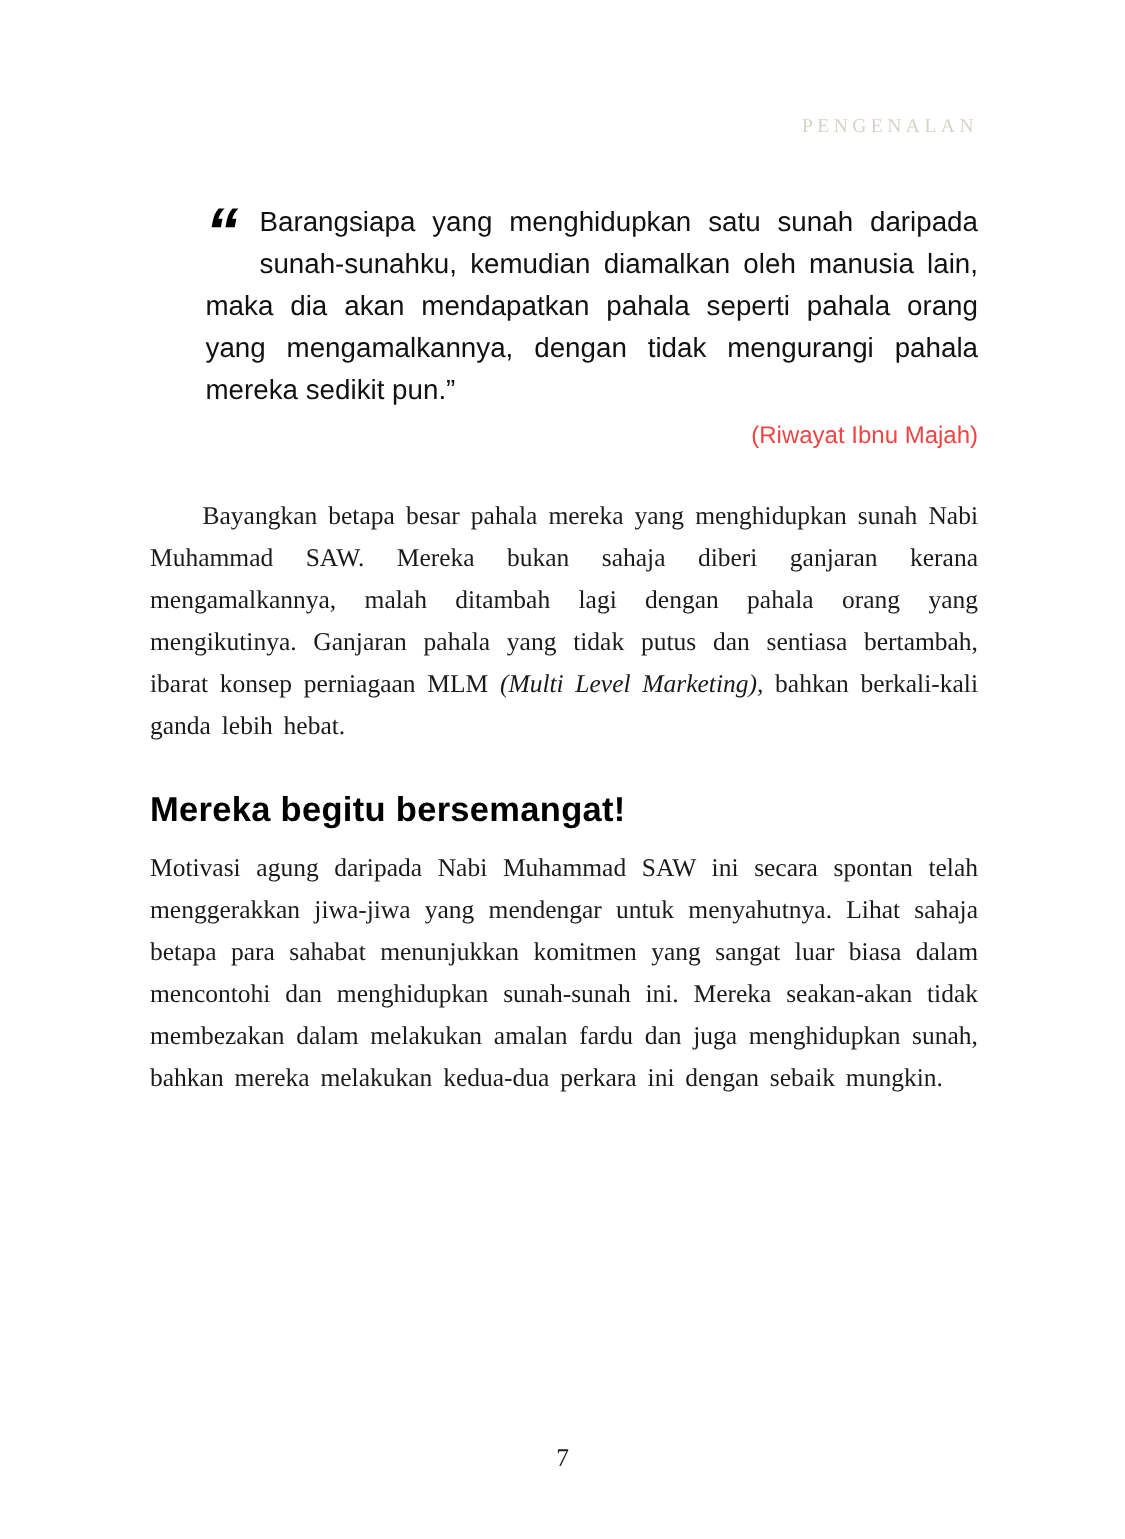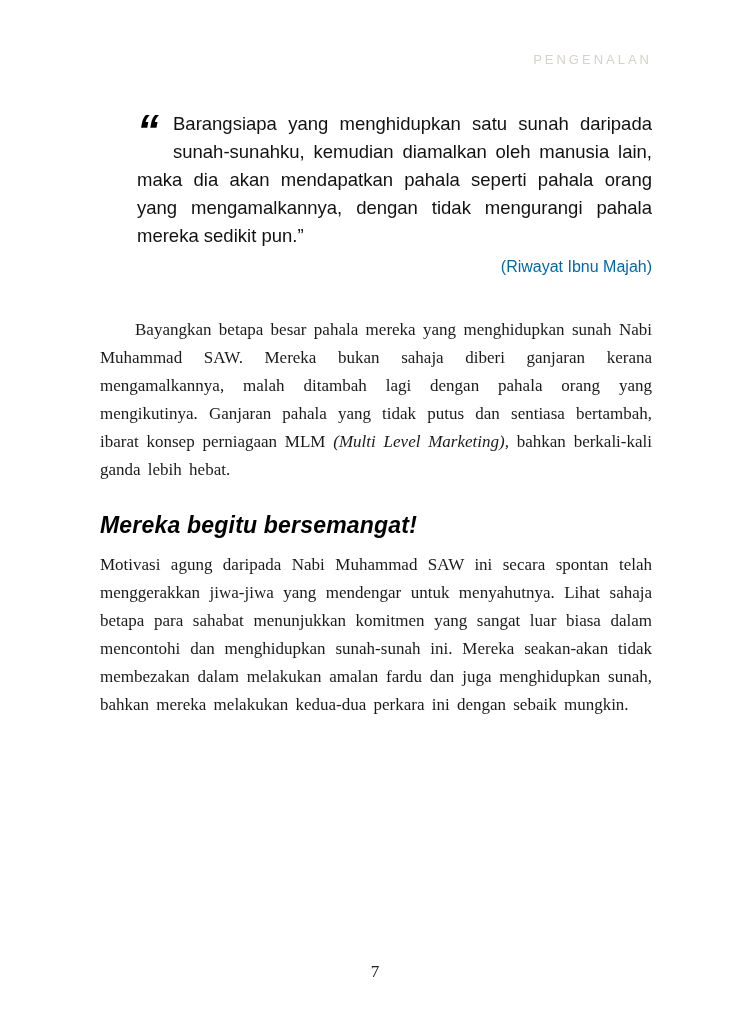--- a/index.html
+++ b/index.html
@@ -18,26 +18,27 @@
     color: #1a1a1a;
   }
   .content {
     position: absolute;
     left: 100px;
     right: 98px;
     top: 52px;
   }
   .running-header {
     text-align: right;
-    font-family: Liberation Sans, sans-serif;
+    font-family: Liberation Serif, serif;
     font-size: 13px;
     letter-spacing: 3px;
     color: #d6d2c8;
     margin-bottom: 42px;
     height: 16px;
+    margin-top: 24px;
   }
   .intro-line {
     font-size: 19.5px;
     letter-spacing: 0.4px;
     margin-bottom: 22px;
   }
   .quote-block {
     margin-left: 37px;
     font-family: "Liberation Sans", sans-serif;
     font-size: 18.5px;
@@ -58,43 +59,42 @@
     line-height: 34px;
     color: #000;
     display: inline-block;
     transform: translateY(4px);
   }
   .quote-attribution {
     font-family: "Liberation Sans", sans-serif;
     font-size: 16px;
     text-align: right;
     margin-top: 8px;
-    margin-bottom: 40px;
-    color: #0369a1;
+    margin-bottom: 30px;
+    color: #ef4444;
   }
   .body-para {
     font-size: 17px;
     line-height: 28px;
     text-align: justify;
     text-indent: 35px;
     word-spacing: 3px;
     margin: 0 0 14px 0;
   }
   .body-para .italic {
     font-style: italic;
   }
   .section-heading {
     font-family: "Liberation Sans", sans-serif;
     font-weight: bold;
     font-size: 23px;
     letter-spacing: 0.2px;
     margin: 28px 0 12px 0;
     text-indent: 0;
     color: #000;
-    font-style: italic;
   }
   .body-para.no-indent {
     text-indent: 0;
   }
   .page-number {
     position: absolute;
     left: 0;
     right: 0;
     bottom: 44px;
     text-align: center;

